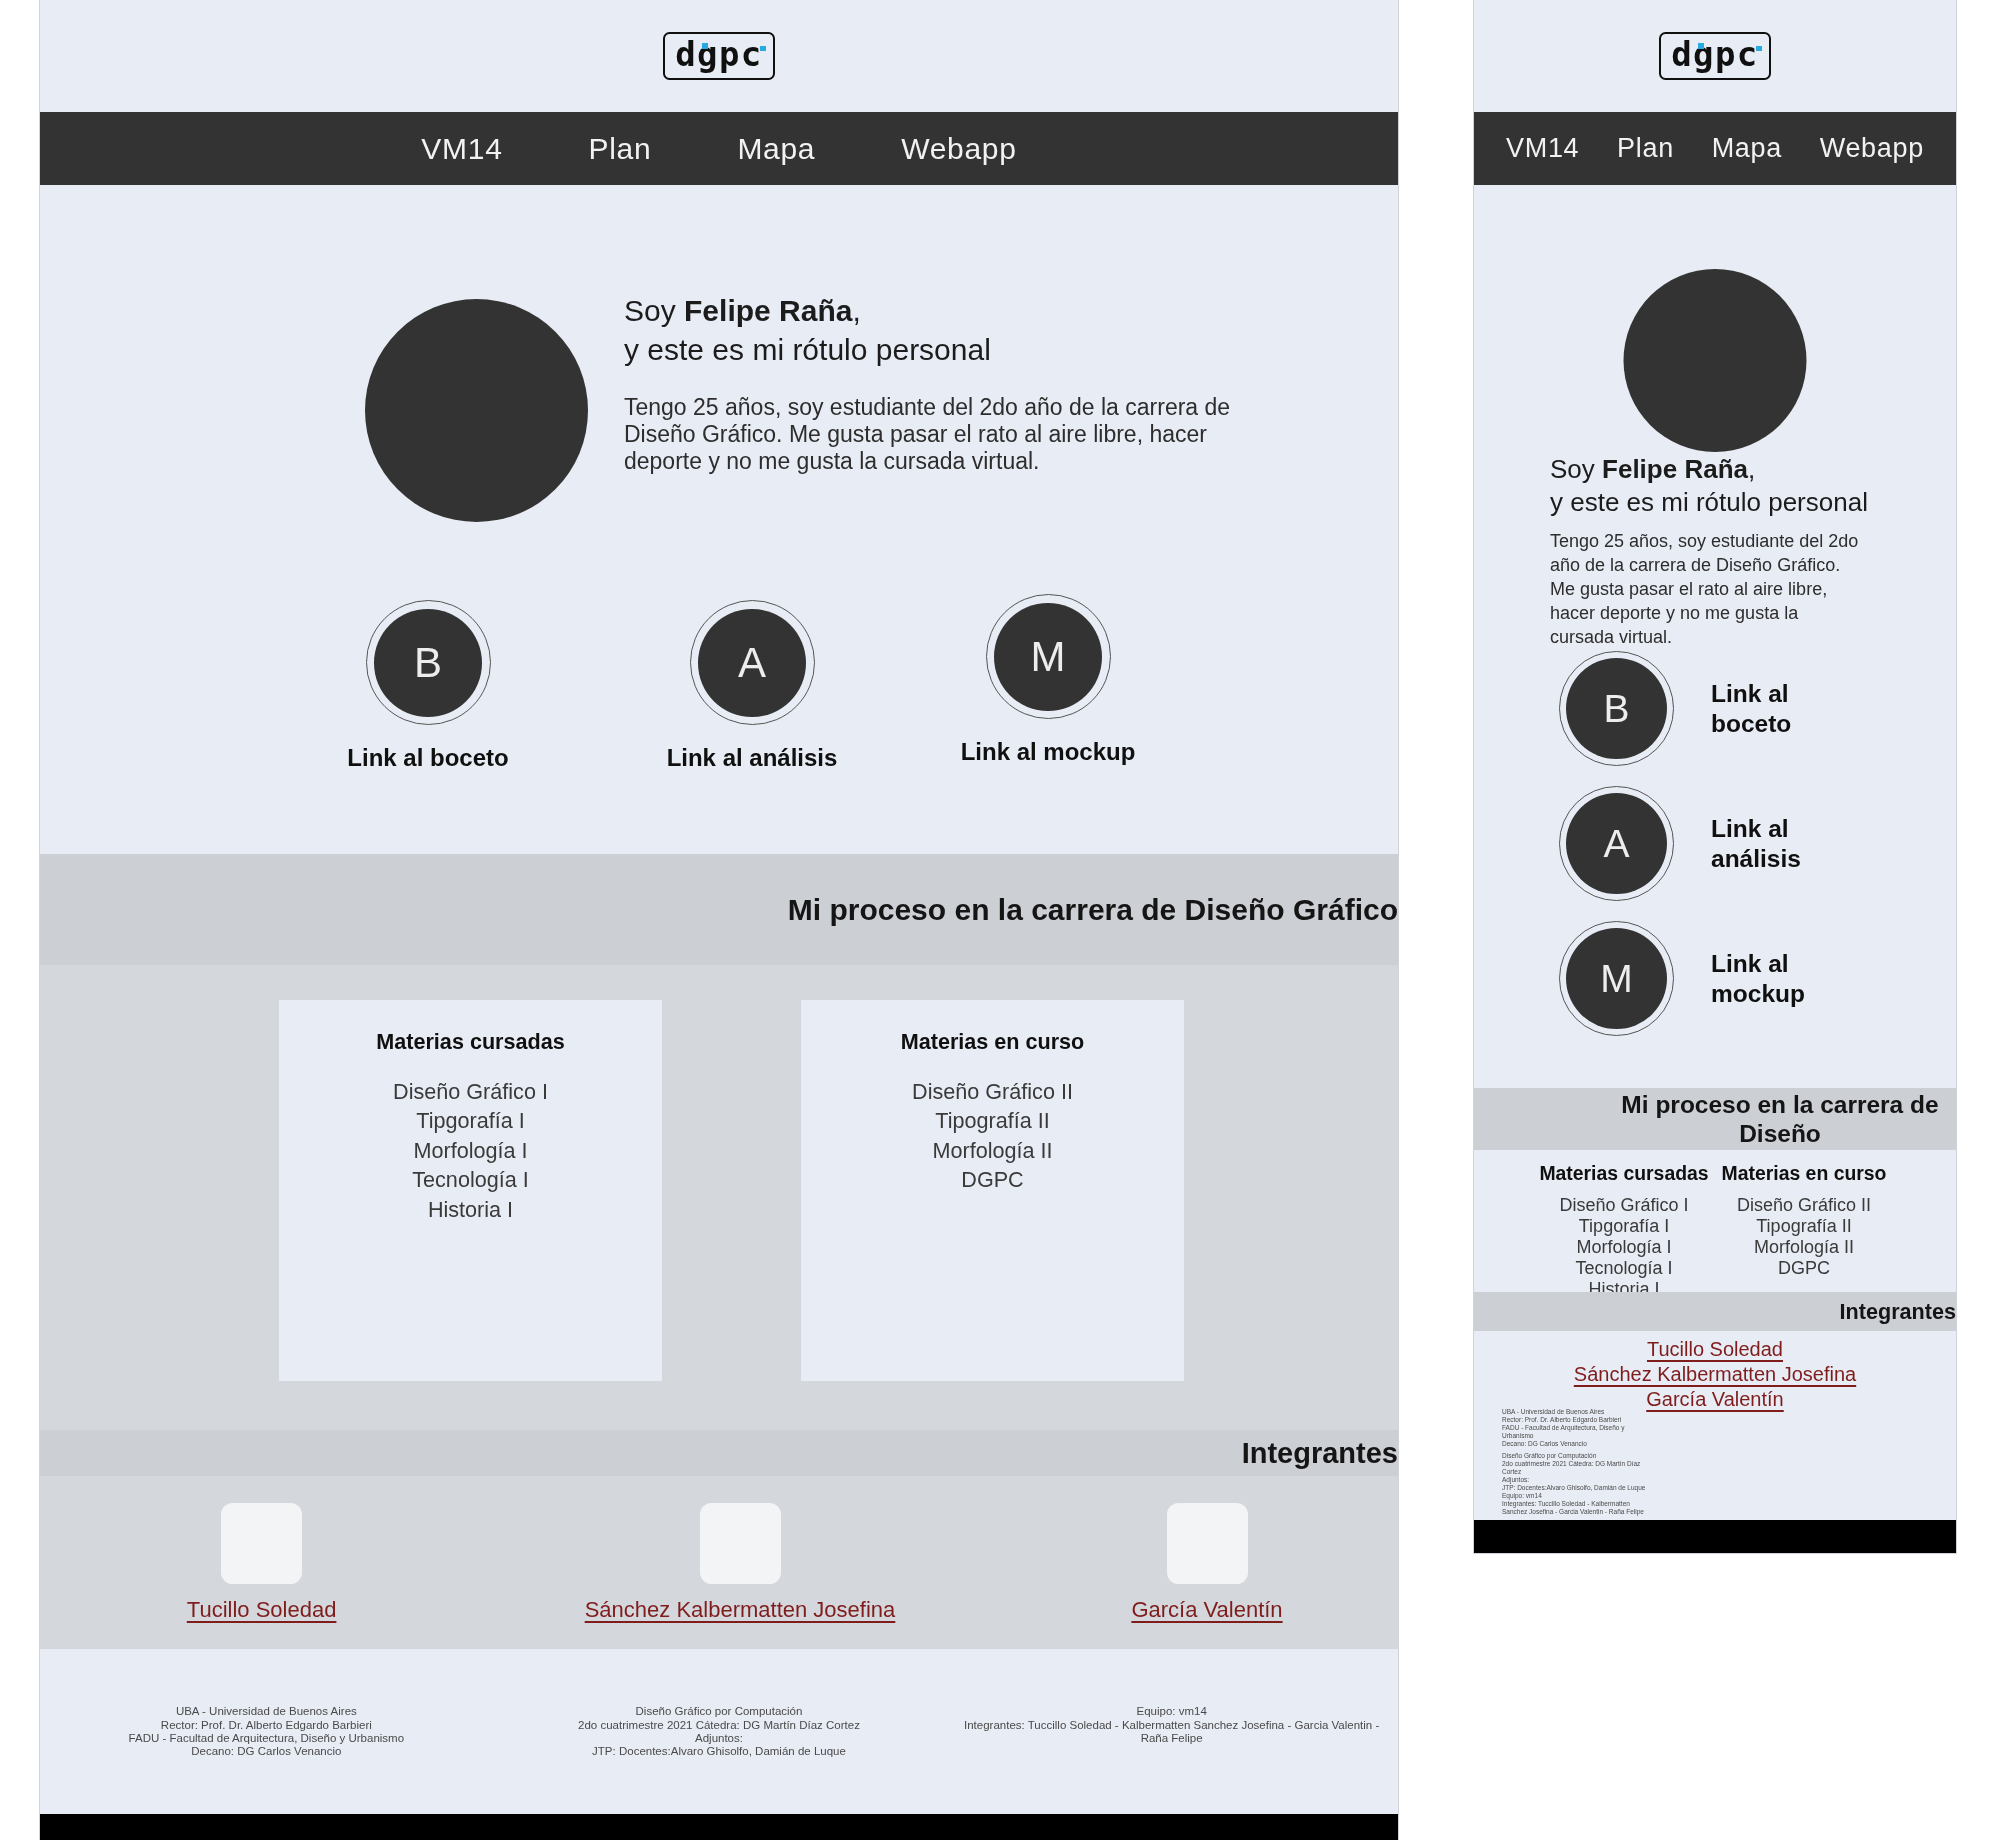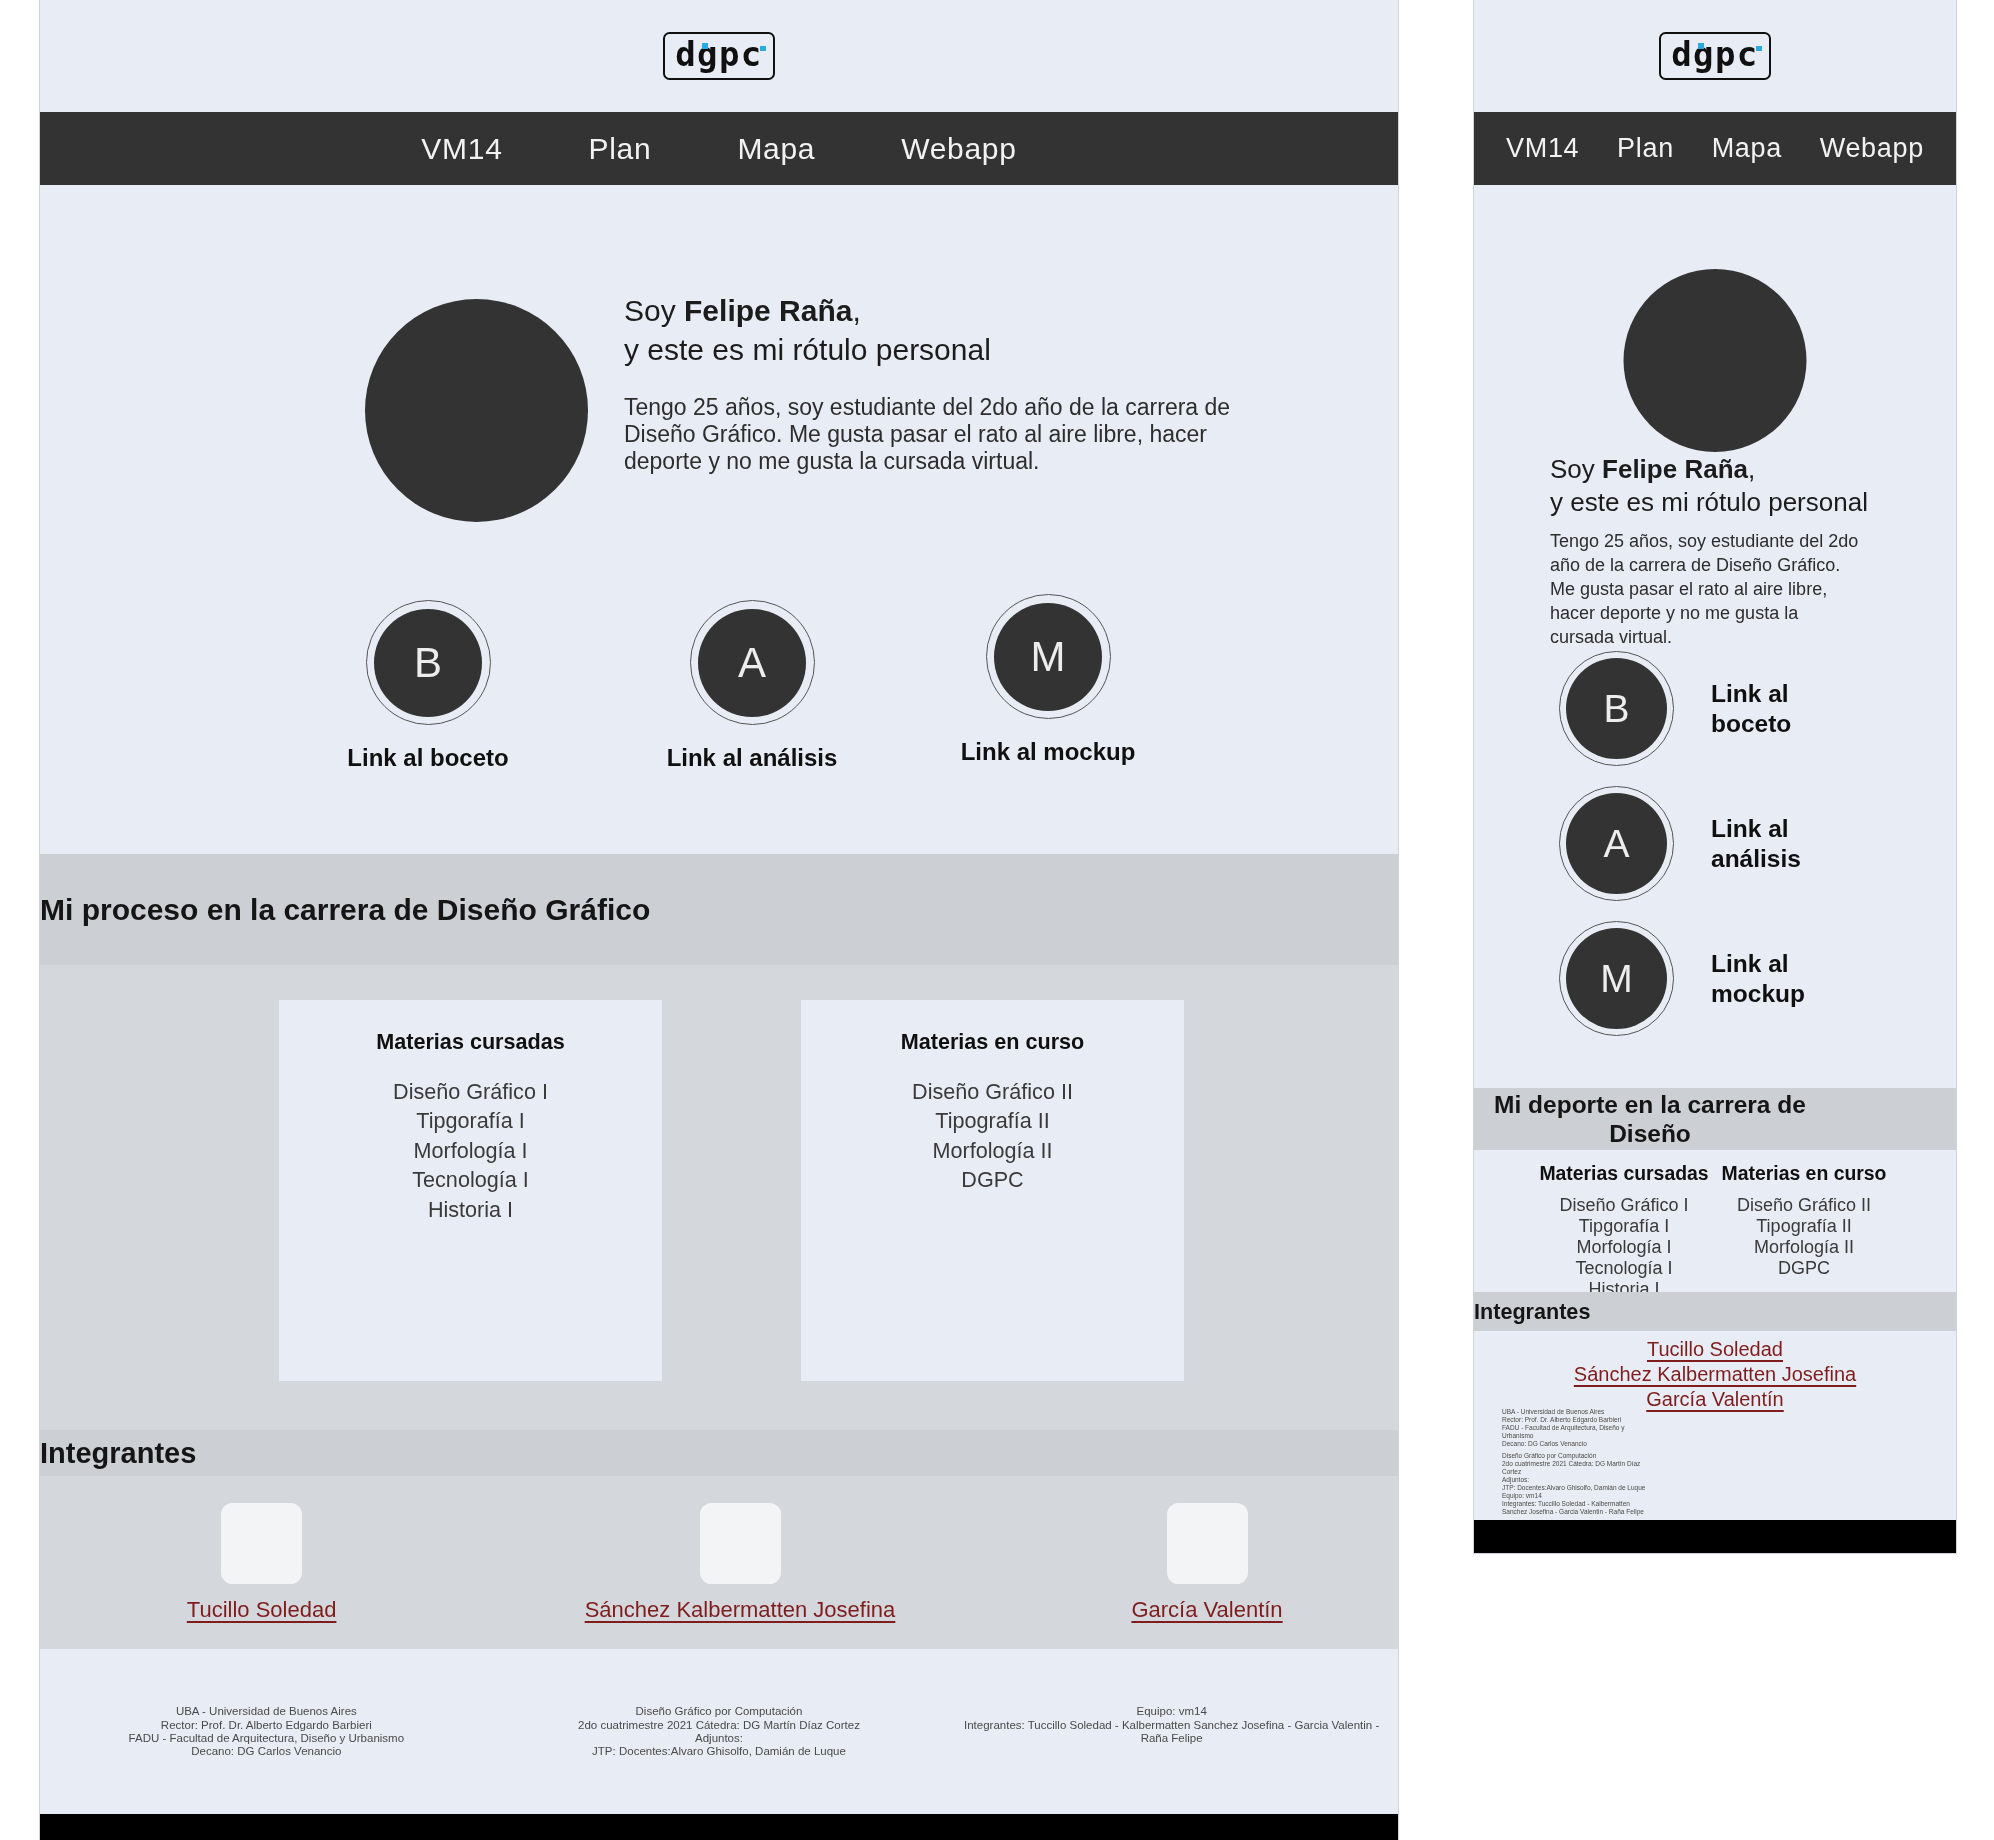--- a/index.html
+++ b/index.html
@@ -16,21 +16,21 @@
               font-family:"DejaVu Sans Mono", monospace; font-weight:bold; font-size:34px; letter-spacing:1.4px; color:#101010; }
   .logo-box::before { content:""; position:absolute; left:37px; top:9.3px; width:5.8px; height:5.8px; background:#29abe2; }
   .logo-box::after  { content:""; position:absolute; right:6.5px; top:12.2px; width:5.8px; height:5.8px; background:#29abe2; }
 
   .navbar { position:absolute; left:0; right:0; top:112px; height:73px; background:#333333; display:flex; align-items:center; }
   .nav-item { color:#f2f2f2; font-size:30px; letter-spacing:0.7px; cursor:pointer; }
 
   .circle-outer { border:1.4px solid #555; border-radius:50%; display:flex; align-items:center; justify-content:center; background:transparent; }
   .circle-inner { border-radius:50%; background:#333333; color:#ededed; display:flex; align-items:center; justify-content:center; }
 
-  .band { position:absolute; left:0; right:0; background:#cccfd4; display:flex; align-items:center; justify-content:flex-start; text-align:center; font-weight:bold; color:#151515; }
+  .band { position:absolute; left:0; right:0; background:#cccfd4; display:flex; align-items:center; justify-content:flex-end; text-align:center; font-weight:bold; color:#151515; }
 
   .underline-name { text-decoration:underline; text-underline-offset:4.3px; color:#7f1d1d; cursor:pointer; }
 
   
   #desktop .navbar { justify-content:center; gap:86px; }
 
   .d-avatar { position:absolute; left:325px; top:299px; width:223px; height:223px; border-radius:50%; background:#333333; }
   .d-title  { position:absolute; left:584px; top:291px; font-size:30px; line-height:39px; color:#1c1c1c; }
   .d-bio    { position:absolute; left:584px; top:394px; width:647px; font-size:23px; line-height:27px; color:#2d2d2d; }
 
@@ -250,21 +250,21 @@
       </div>
       <div class="m-link-row">
         <div class="circle-outer">
           <div class="circle-inner">M</div>
         </div>
         <div class="m-link-label">Link al mockup</div>
       </div>
     </div>
 
     <div class="band m-band1">
-      <span class="band-text">Mi deporte en la carrera de Diseño</span>
+      <span class="band-text">Mi proceso en la carrera de Diseño</span>
     </div>
 
     <div class="m-materias">
       <div class="m-col">
         <div class="m-col-title">Materias cursadas</div>
         <div class="m-col-list">
           <div>Diseño Gráfico I</div>
           <div>Tipgorafía I</div>
           <div>Morfología I</div>
           <div>Tecnología I</div>

